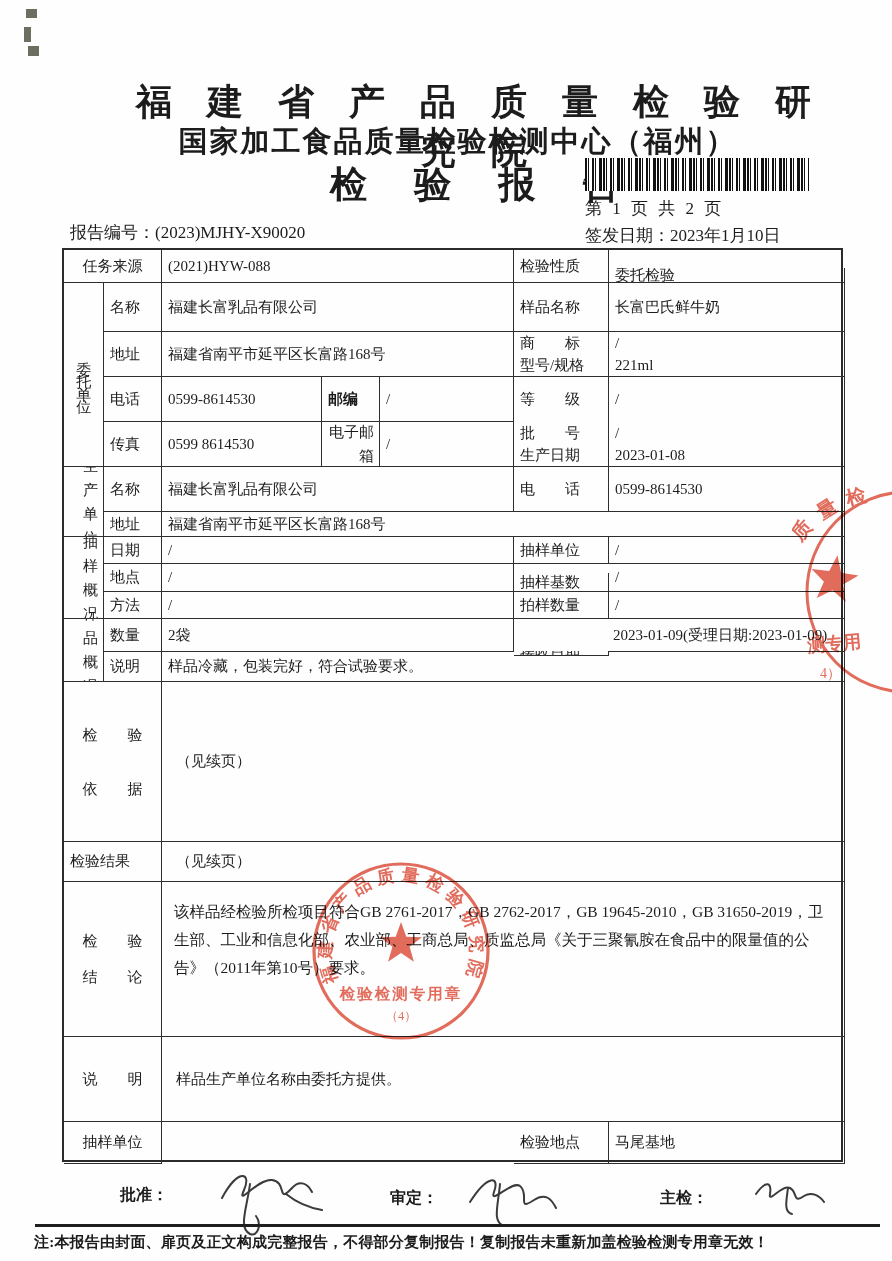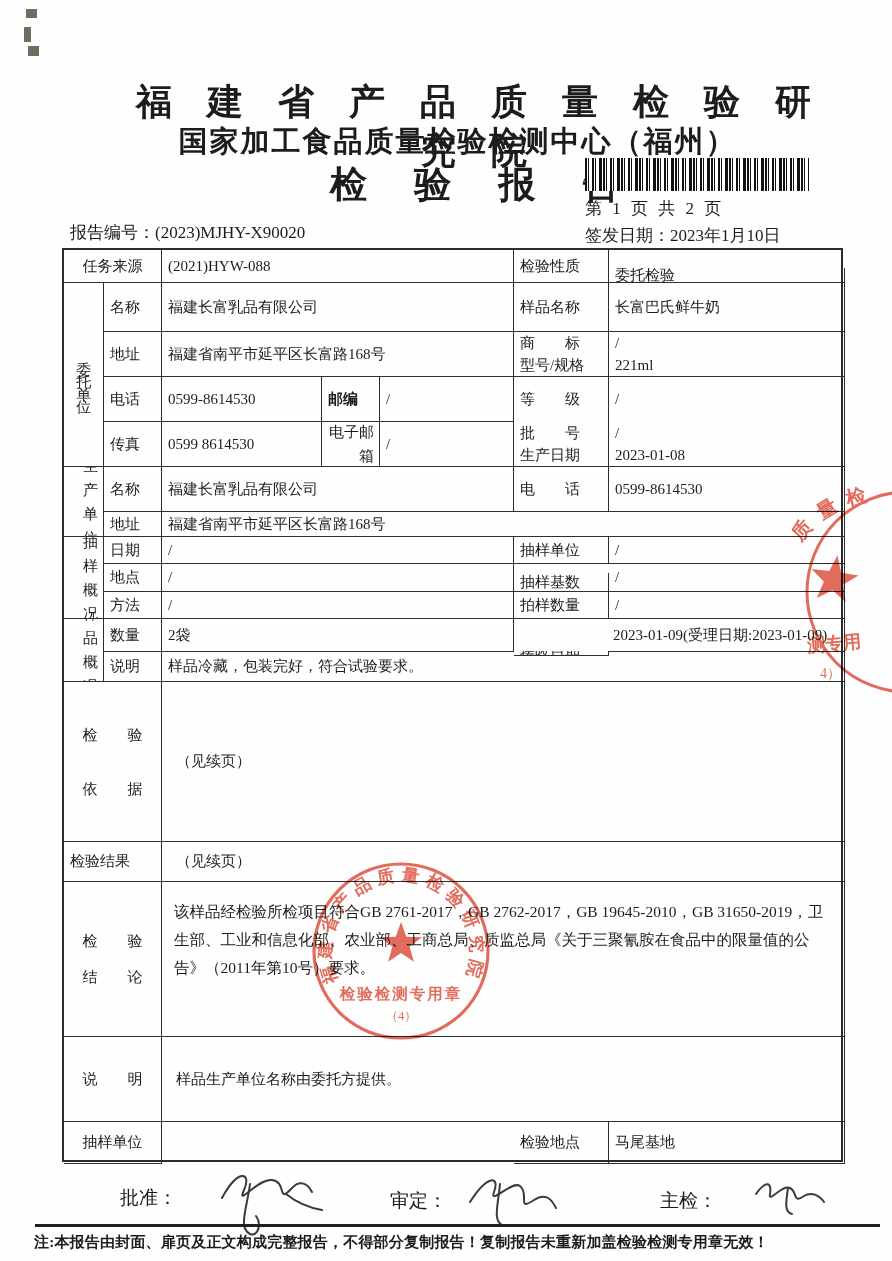--- a/index.html
+++ b/index.html
@@ -35,21 +35,21 @@
   .vgroup{writing-mode:vertical-lr;text-orientation:upright;letter-spacing:0.85em;justify-content:center;padding:4px 0;}
   .wrapgroup{word-break:break-all;text-align:right;justify-content:center;line-height:1.6;padding:2px 5px;}
   .prelabel{white-space:pre-line;text-align:center;justify-content:center;font-weight:normal;}
   .gap2{line-height:3.6;}
   .gap3{line-height:2.4;}
   .block{display:block;padding:10px 10px 4px 12px;}
   .concl{font-size:15.5px;line-height:1.8;padding-top:16px;}
   
   .stamp-svg{mix-blend-mode:multiply;opacity:0.82;}
   
-  .sig-label{font-size:19px;}
+  .sig-label{font-size:16px;font-weight:bold;}
   .siglab-approve{left:120px;top:1185px;}
   .siglab-review{left:390px;top:1188px;}
   .siglab-chief{left:660px;top:1188px;}
   .rule{left:35px;top:1224px;width:845px;height:3px;background:#1f1f1f;}
   .note{left:34px;top:1233px;width:850px;font-size:15px;font-weight:bold;letter-spacing:0.2px;}
   .artifact{background:#474b38;opacity:.8;}
 </style>
 </head>
 <body>
 

